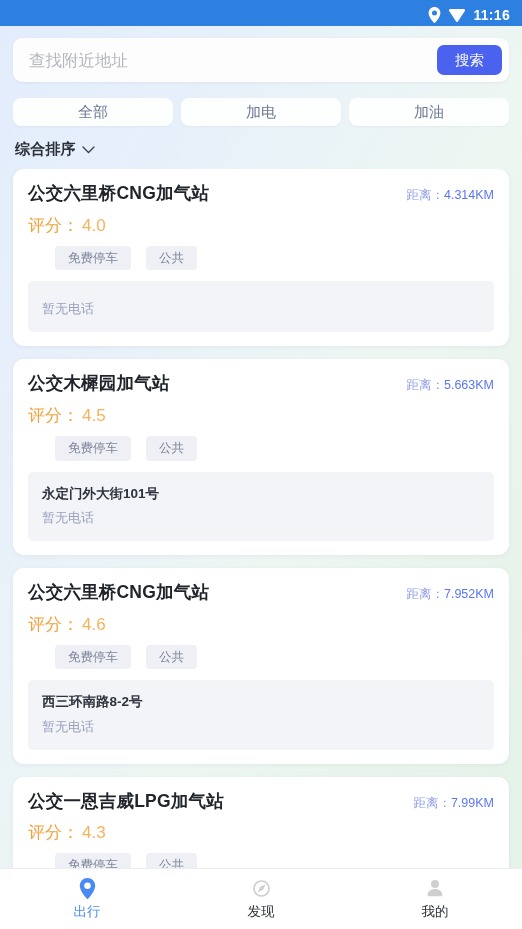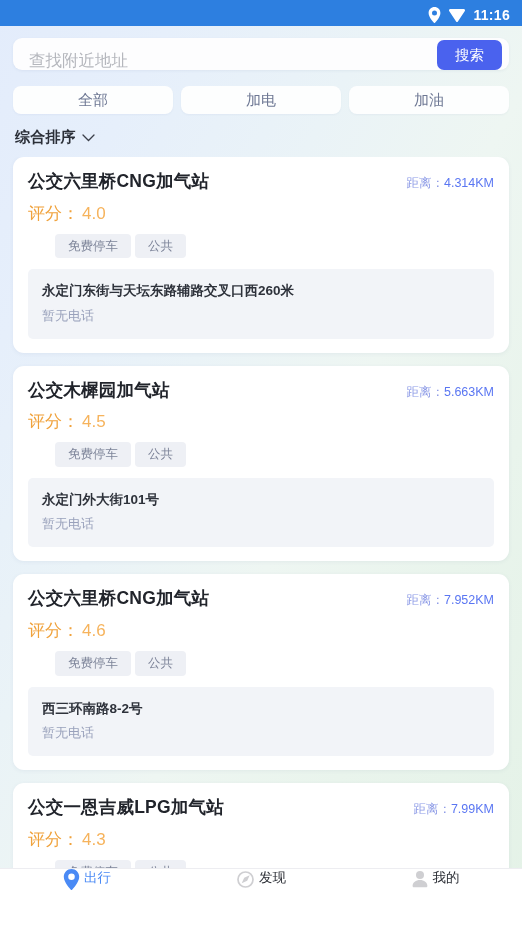--- a/index.html
+++ b/index.html
@@ -40,24 +40,24 @@
     letter-spacing: .3px; line-height: 1;
   }
   .sb-icon { display: block; }
 
   
   .search-wrap {
     flex: 0 0 auto;
     padding: 12px 13px 0 13px;
   }
   .search-bar {
-    height: 32px;
+    height: 44px;
     background: #fdfdfe;
     border-radius: 9px;
-    display: flex; align-items: flex-end;
+    display: flex; align-items: center;
     padding: 0 7px 0 16px;
     box-shadow: 0 1px 3px rgba(60,80,130,.07);
   }
   .search-input {
     flex: 1 1 auto;
     border: 0; outline: 0; background: transparent;
     font-family: inherit;
     font-size: 16.5px;
     color: #33373f;
     min-width: 0;
@@ -143,21 +143,21 @@
   }
   .card-dist b { font-weight: 400; color: #5a76f2; }
   .card-rating {
     margin-top: 9px;
     font-size: 17px;
     color: #f0a23c;
   }
   .card-rating b { font-weight: 400; color: #f6b35c; margin-left: 3px; }
   .tagrow {
     margin-top: 9px;
-    display: flex; gap: 4px; padding-left: 27px;
+    display: flex; gap: 15px; padding-left: 27px;
   }
   .tag {
     background: #eef0f5;
     color: #7d8499;
     font-size: 12.5px;
     border-radius: 4px;
     padding: 6px 13px;
     line-height: 1;
   }
   .addrbox {
@@ -177,22 +177,22 @@
 
   
   .bottomnav {
     flex: 0 0 61px;
     background: #ffffff;
     border-top: 1px solid #ededf1;
     display: flex;
   }
   .navitem {
     flex: 1 1 0;
-    display: flex; flex-direction: row;
-    align-items: flex-start; justify-content: center;
+    display: flex; flex-direction: column;
+    align-items: center; justify-content: center;
     gap: 4px;
     cursor: pointer;
     user-select: none;
   }
   .nav-label { font-size: 13.5px; color: #2c2f36; }
   .navitem.active .nav-label { color: #4a8af5; }
 </style>
 </head>
 <body>
 
@@ -238,21 +238,20 @@
         </div>
       </div>
       <div class="card-rating">
         <span>评分：</span><b>4.0</b>
       </div>
       <div class="tagrow">
         <span class="tag">免费停车</span>
         <span class="tag">公共</span>
       </div>
       <div class="addrbox">
-        <div class="addr-line">永定门东街与天坛东路辅路交叉口西260米</div>
         <div class="addr-phone">暂无电话</div>
       </div>
     </div>
 
     <div class="card">
       <div class="card-head">
         <div class="card-title">公交木樨园加气站</div>
         <div class="card-dist">
           <span>距离：</span><b>5.663KM</b>
         </div>

